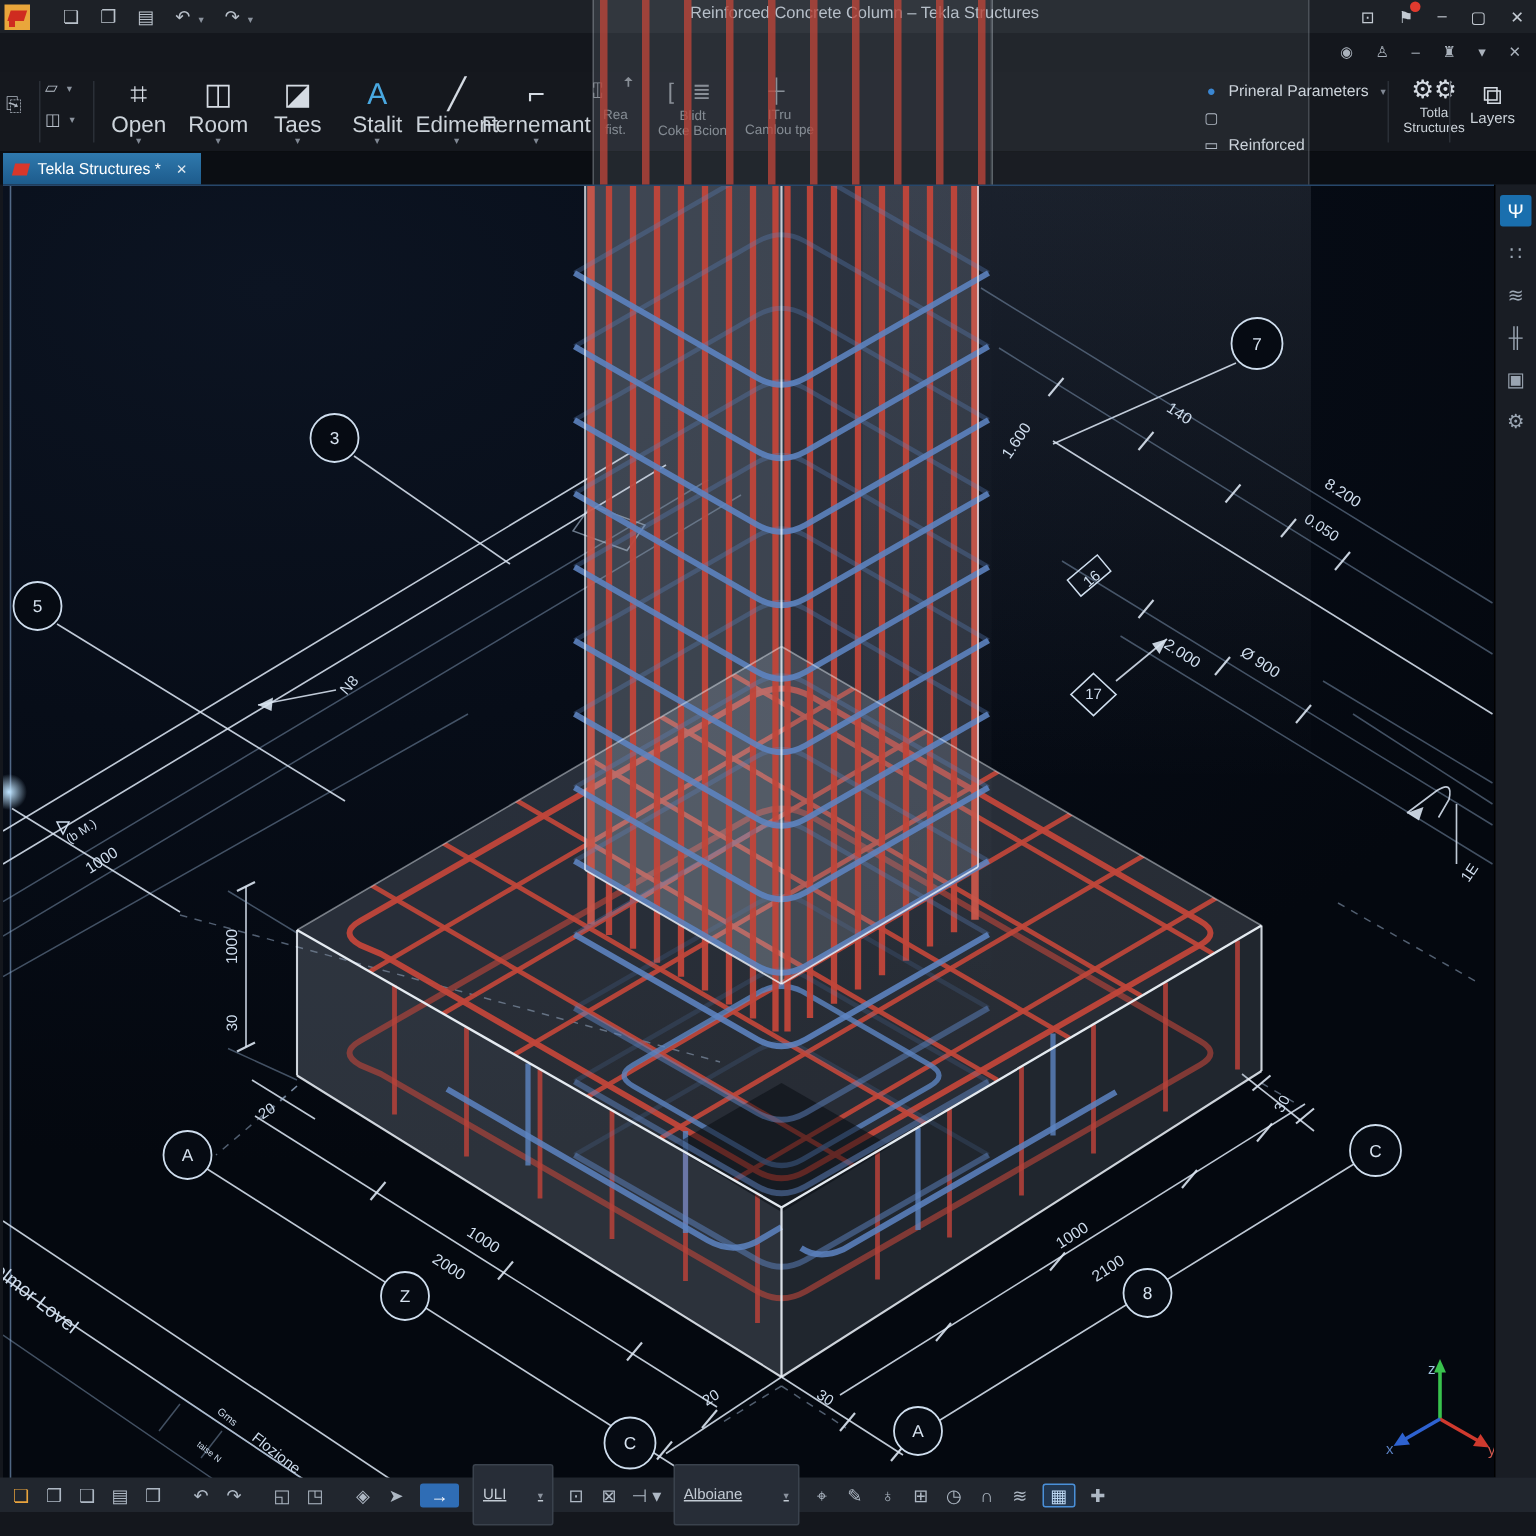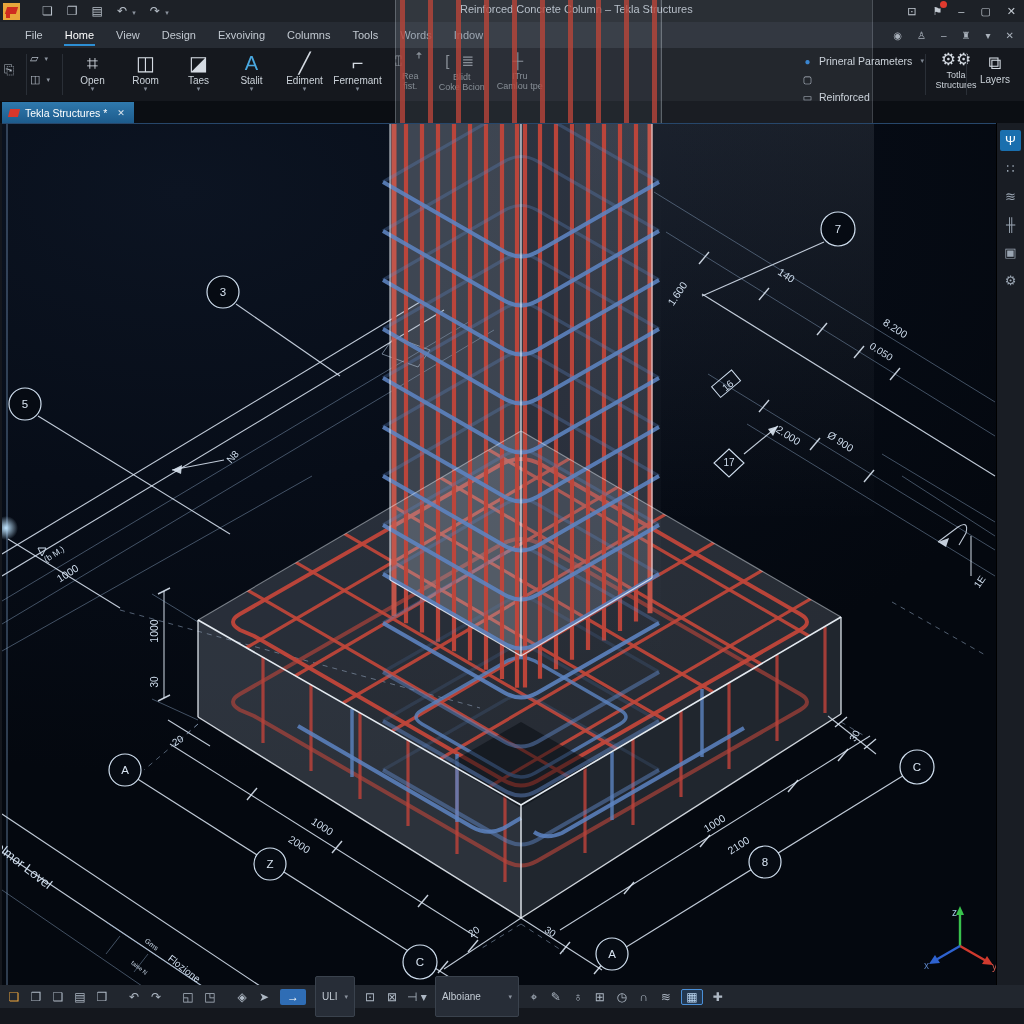--- a/index.html
+++ b/index.html
@@ -33,21 +33,21 @@
               font-size:10px;color:#aab2bc;}
   
   #ribbon{position:absolute;left:0;top:48px;width:1024px;height:53px;background:#15181e;border-bottom:1px solid #000;}
   #ribbon .vsep{position:absolute;top:6px;bottom:6px;width:1px;background:#2a2f37;}
   #rb-left{position:absolute;left:4px;top:14px;font-size:13px;color:#aeb6c0;}
   #rb-smallcol{position:absolute;left:30px;top:4px;display:flex;flex-direction:column;gap:8px;font-size:11px;color:#b6bec8;}
   #rb-smallcol .row{display:flex;align-items:center;gap:4px;}
   #big-buttons{position:absolute;left:66px;top:0;height:53px;display:flex;}
   .bigbtn{width:53px;height:53px;display:flex;flex-direction:column;align-items:center;justify-content:flex-start;cursor:default;}
   .bigbtn .bicon{font-size:20px;line-height:24px;margin-top:3px;color:#d5dbe3;}
-  .bigbtn .blabel{font-size:10px;color:#ccd3da;margin-top:0px;}
+  .bigbtn .blabel{font-size:15px;color:#ccd3da;margin-top:0px;}
   .bigbtn .bcaret{font-size:7px;color:#808894;line-height:6px;}
   #faded-groups{position:absolute;left:388px;top:0;width:262px;height:53px;display:flex;opacity:.6;}
   .fgroup{display:flex;flex-direction:column;align-items:center;justify-content:flex-start;margin:0 6px;}
   .fgroup .ficons{font-size:15px;color:#c9cfd8;margin-top:4px;letter-spacing:4px;}
   .fgroup .fl1{font-size:9px;color:#c2c9d1;margin-top:2px;}
   .fgroup .fl2{font-size:9px;color:#c2c9d1;}
   #rb-list1{position:absolute;left:655px;top:4px;}
   #rb-list2{position:absolute;left:800px;top:4px;}
   .rl-row{display:flex;align-items:center;height:18px;font-size:10.5px;color:#ccd3da;white-space:nowrap;}
   .rl-row .ric{width:15px;font-size:10px;color:#aeb6c0;margin-right:4px;text-align:center;}
@@ -89,22 +89,22 @@
   .sb-icon{width:21px;height:21px;margin:7px auto 6px auto;display:flex;align-items:center;justify-content:center;
            font-size:13px;color:#9aa5b2;border-radius:2px;}
   .sb-icon.active{background:#1a6fae;color:#fff;}
   
   #btoolbar{position:absolute;left:0;top:985px;width:1024px;height:23px;background:#21262e;
             display:flex;align-items:center;font-size:12px;color:#aeb8c4;}
   .bt-ic{margin:0 4px;min-width:14px;text-align:center;}
   .bt-ic.first{color:#e8a33d;margin-left:7px;}
   .bt-gap{width:10px;}
   .bt-ic.activebtn{background:#2f6db5;color:#fff;border-radius:2px;padding:1px 6px;margin:0 5px;}
-  .bt-drop{display:flex;align-items:center;gap:5px;background:#272d37;border:1px solid #3a424d;border-radius:2px;
-           font-size:10px;color:#c3cbd4;padding:14px 6px;margin:0 4px;}
+  .bt-drop{display:flex;align-items:center;gap:19px;background:#272d37;border:1px solid #3a424d;border-radius:2px;
+           font-size:10px;color:#c3cbd4;padding:14px 6px;margin:0 4px;text-decoration:underline;}
   .bt-drop .caret{font-size:7px;}
   .bt-ic.gridactive{border:1px solid #4a90d9;background:#223750;color:#bcd7f2;border-radius:2px;padding:0 3px;}
   
   #statusbar{position:absolute;left:0;top:1008px;width:1024px;height:16px;background:#0d1119;font-size:10.5px;color:#b9c2cc;}
   #status-left{position:absolute;left:648px;top:1px;}
   #status-right{position:absolute;left:888px;top:1px;}
   #resize-grip{position:absolute;right:4px;top:2px;color:#5a6470;font-size:9px;letter-spacing:1px;}
 </style>
 </head>
 <body>
@@ -126,31 +126,20 @@
     <div id="win-title">Reinforced Concrete Column – Tekla Structures</div>
     <div id="win-controls">
         <span class="ic">⊡</span>
         <span class="ic" id="pin-wrap">⚑<span id="pin-badge"></span></span>
         <span class="ic">–</span>
         <span class="ic">▢</span>
         <span class="ic">✕</span>
       </div>
   </div>
 
-  <div id="menubar">
-      <div class="menu-item">File</div>
-      <div class="menu-item active">Home</div>
-      <div class="menu-item">View</div>
-      <div class="menu-item">Design</div>
-      <div class="menu-item">Exvoiving</div>
-      <div class="menu-item">Columns</div>
-      <div class="menu-item">Tools</div>
-      <div class="menu-item dim">Words</div>
-      <div class="menu-item dim">Indow</div>
-    </div>
   <div id="menu-right">
       <span>◉</span>
       <span>♙</span>
       <span>–</span>
       <span>♜</span>
       <span>▾</span>
       <span>✕</span>
     </div>
 
   <div id="ribbon">

